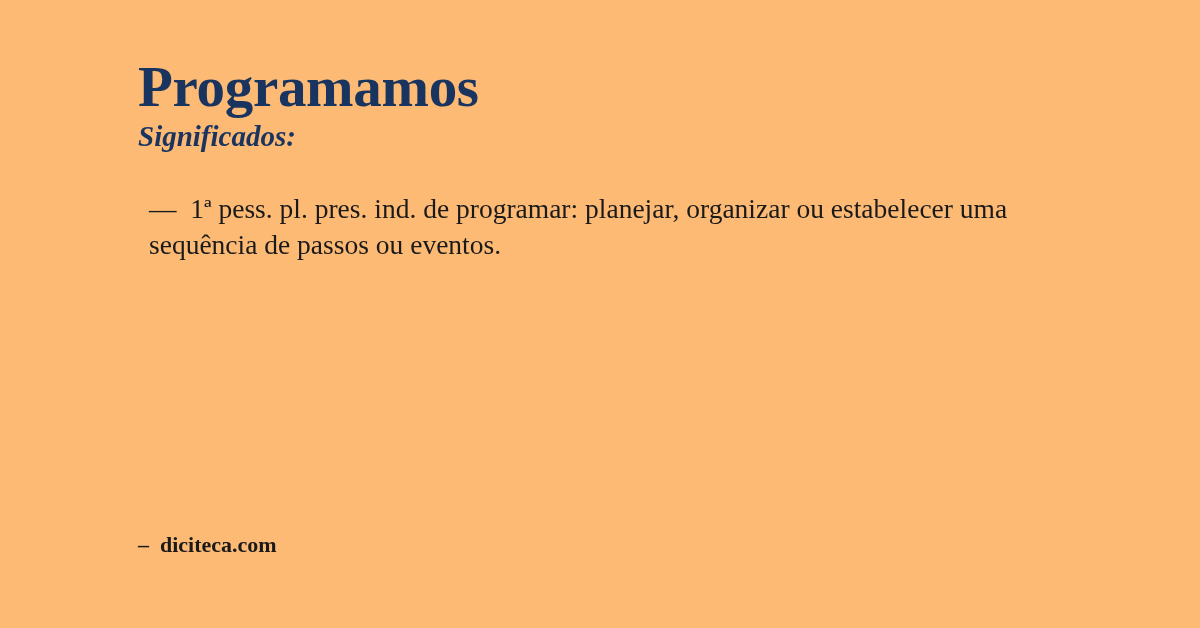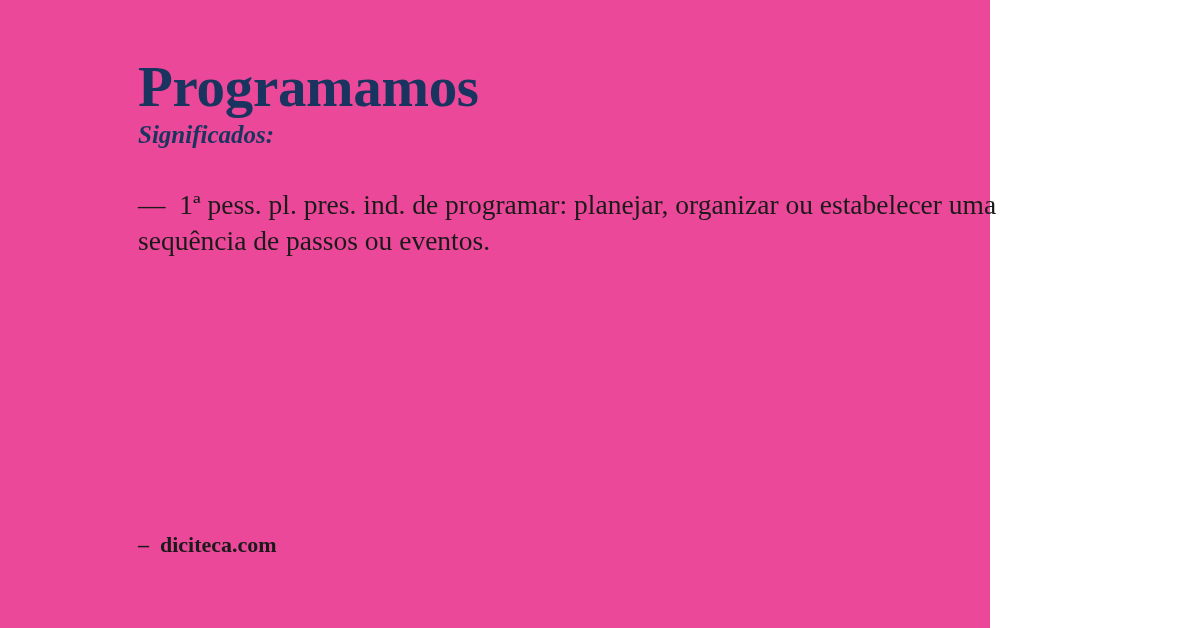--- a/index.html
+++ b/index.html
@@ -12,49 +12,49 @@
     height: 628px;
     background: #ffffff;
     font-family: "Liberation Serif", "DejaVu Serif", serif;
     -webkit-font-smoothing: antialiased;
     overflow: hidden;
   }
 
   .card {
     position: relative;
     box-sizing: border-box;
-    width: 990px;
+    width: 1200px;
     height: 628px;
-    background: #ec4899;
+    background: #fdba74;
     padding: 58px 135px 0 138px;
   }
 
   .entry-title {
     margin: 0;
     font-family: "Liberation Serif", "DejaVu Serif", serif;
     font-size: 57px;
     font-weight: bold;
     line-height: 1.0;
     letter-spacing: -0.3px;
     color: #18345f;
     white-space: nowrap;
   }
 
   .entry-subtitle {
     margin: 6px 0 6px 0;
     font-family: "Liberation Serif", "DejaVu Serif", serif;
-    font-size: 25px;
+    font-size: 29px;
     font-weight: bold;
     font-style: italic;
     line-height: 1.1;
     color: #18345f;
   }
 
   .definitions {
-    margin: 0;
+    margin: 11px;
     padding: 0;
     list-style: none;
     width: 935px;
     margin-top: 38px;
   }
 
   .definition {
     margin: 0 0 14px 0;
     padding: 0;
     font-family: "Liberation Serif", "DejaVu Serif", serif;

